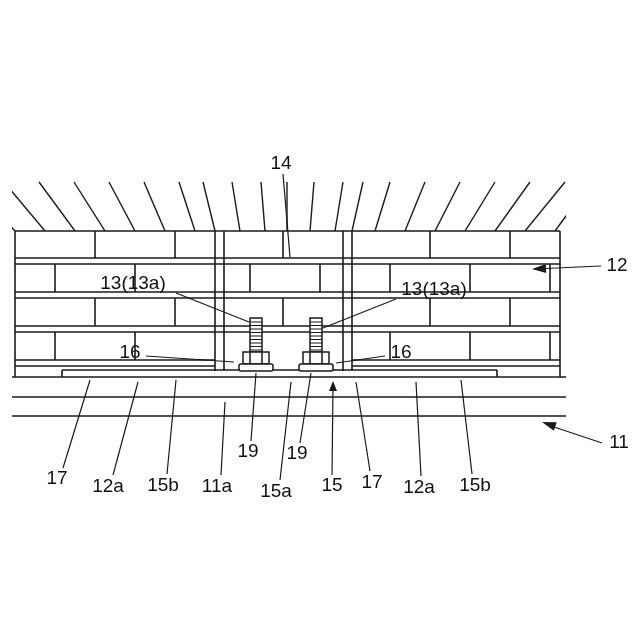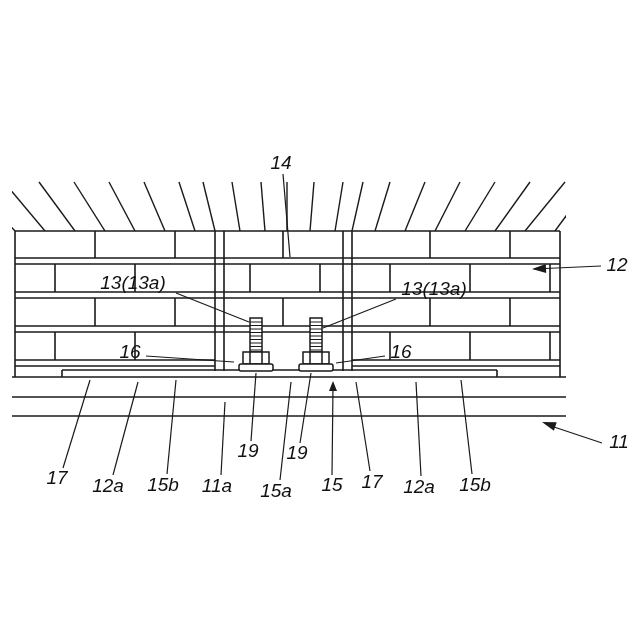--- a/index.html
+++ b/index.html
@@ -2,21 +2,20 @@
 <html><head>
 <meta charset="utf-8">
 <style>
   html,body{margin:0;padding:0;background:#ffffff;}
   .stage{
     position:relative;
     width:640px;height:556px;
     background:#ffffff;
     font-family:"Liberation Sans", sans-serif;
     overflow:hidden;
-    font-style:italic;
   }
   svg{display:block;}
   .ln{stroke:#1a1a1a;fill:none;stroke-width:1.6;stroke-linecap:butt;}
   .fan{stroke:#1a1a1a;fill:none;stroke-width:1.4;}
   .ldr{stroke:#1a1a1a;fill:none;stroke-width:1.2;}
   .bolt{stroke:#1a1a1a;stroke-width:1.5;}
   .bolt .fillw{fill:#ffffff;}
   .thread{stroke:#1a1a1a;stroke-width:1;}
   .arrow{fill:#1a1a1a;stroke:none;}
   text.ref{

